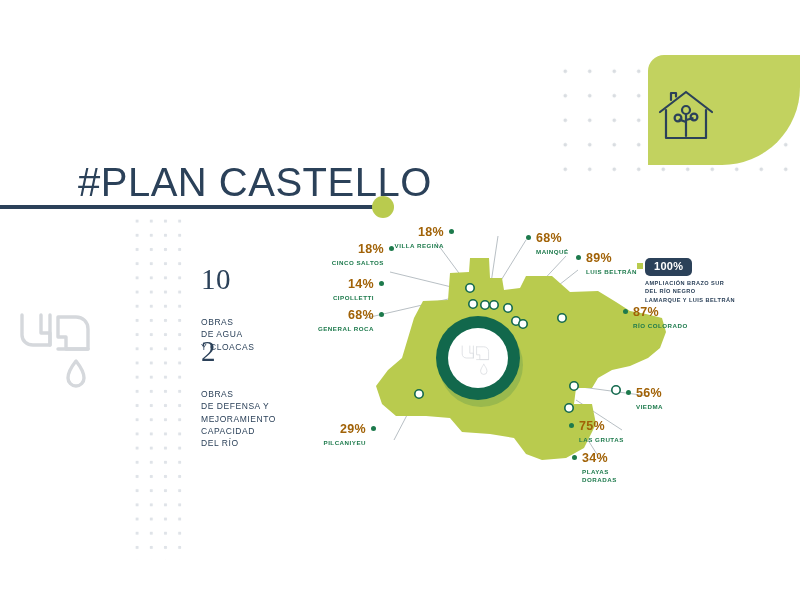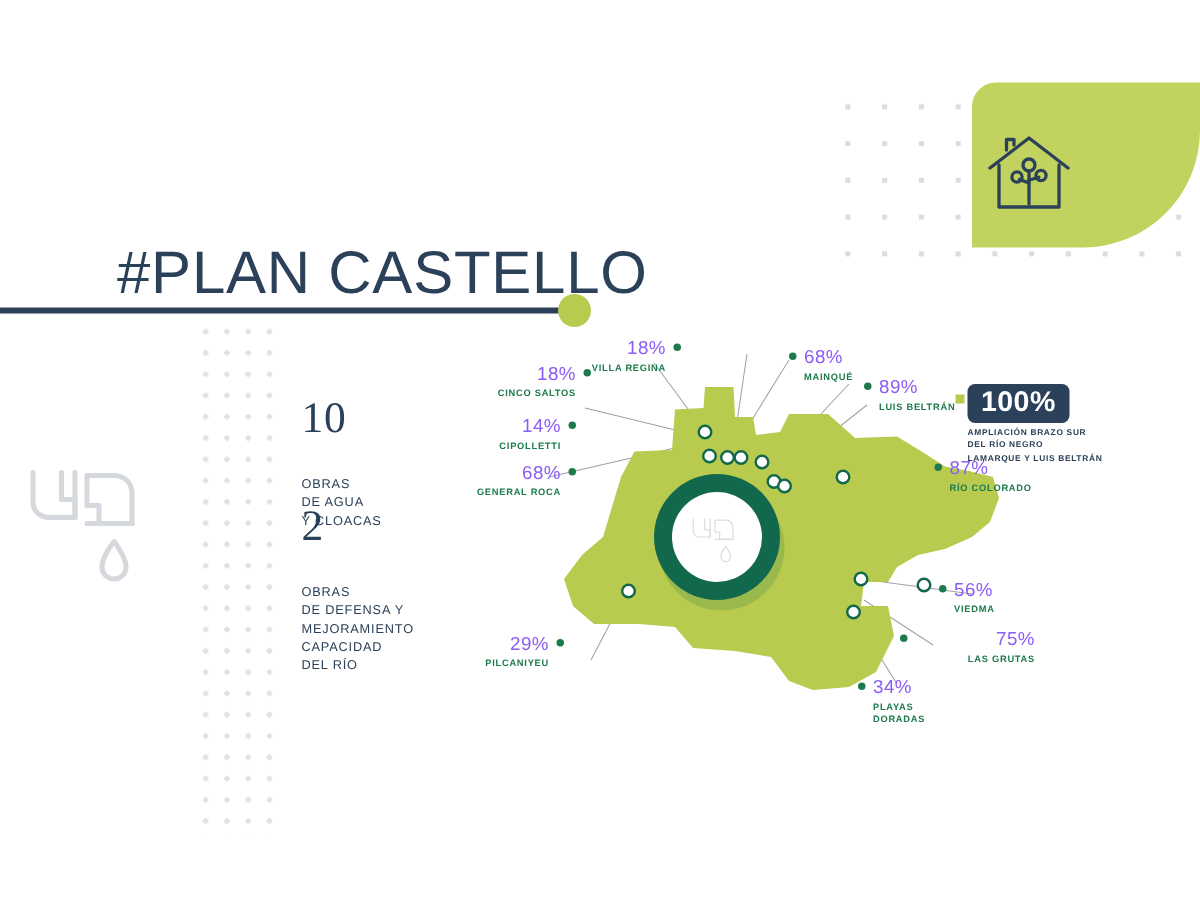--- a/index.html
+++ b/index.html
@@ -57,43 +57,43 @@
   #stat-0{left:201px;top:265px;}
   #stat-1{left:201px;top:337px;}
 
   
   .map-wrap{position:absolute;left:330px;top:218px;width:470px;height:290px;}
   .map-svg{position:absolute;left:0;top:0;}
 
   
   .callout{position:absolute;color:#1d7a4c;}
   .callout .pct{
-    font-size:12.5px;font-weight:400;letter-spacing:.3px;line-height:1;
-    color:#8b5cf6;white-space:nowrap;
+    font-size:12.5px;font-weight:700;letter-spacing:.3px;line-height:1;
+    color:#a16207;white-space:nowrap;
   }
   .callout .city{
     font-size:6.2px;letter-spacing:.5px;line-height:1.35;margin-top:3px;
     color:#1d7a4c;white-space:pre-line;font-weight:700;
   }
   .callout .bullet{
     position:absolute;width:5px;height:5px;border-radius:50%;background:#1d7a4c;
     top:3px;
   }
   .callout.r .bullet{left:-10px;}
   .callout.l .bullet{right:-10px;}
   .callout.l{text-align:right;}
 
   
   .badge100{
     position:absolute;left:645px;top:256px;
   }
   .badge100 .pill{
     background:#2b4159;color:#ffffff;border-radius:5px;
     padding:3px 9px 4px 9px;display:inline-block;
-    font-size:19px;font-weight:700;letter-spacing:.3px;line-height:1;
+    font-size:11px;font-weight:700;letter-spacing:.3px;line-height:1;
   }
   .badge100 .sub{
     margin-top:3px;font-size:5.6px;line-height:1.5;letter-spacing:.45px;
     color:#2b4159;font-weight:700;white-space:pre-line;
   }
   .badge100 .sqdot{
     position:absolute;left:-8px;top:7px;width:6px;height:6px;background:#b9cb4e;
   }
 </style>
 </head>
@@ -244,21 +244,21 @@
     <div class="pct">68%</div>
     <div class="city">GENERAL ROCA</div>
   </div>
 
   <div class="callout r" style="left:636px;top:387px;width:80px;">
     <span class="bullet"></span>
     <div class="pct">56%</div>
     <div class="city">VIEDMA</div>
   </div>
 
-  <div class="callout r" style="left:610px;top:420px;width:80px;text-align:right;">
+  <div class="callout r" style="left:579px;top:420px;width:80px;">
     <span class="bullet"></span>
     <div class="pct">75%</div>
     <div class="city">LAS GRUTAS</div>
   </div>
 
   <div class="callout l" style="left:288px;top:423px;width:78px;text-align:right;">
     <span class="bullet" style="right:-10px;"></span>
     <div class="pct">29%</div>
     <div class="city">PILCANIYEU</div>
   </div>

